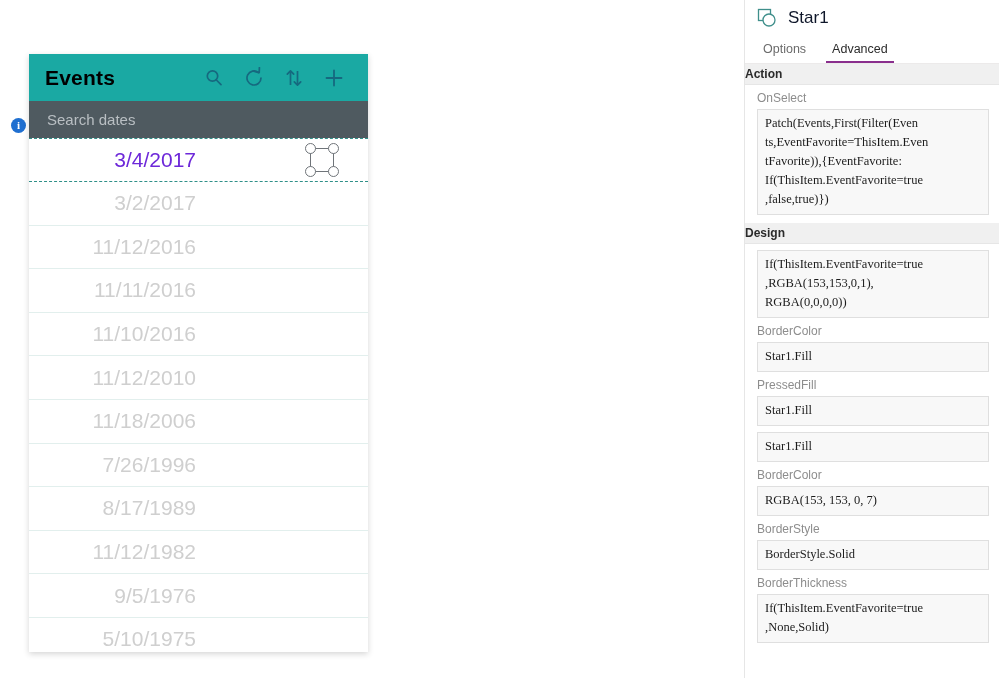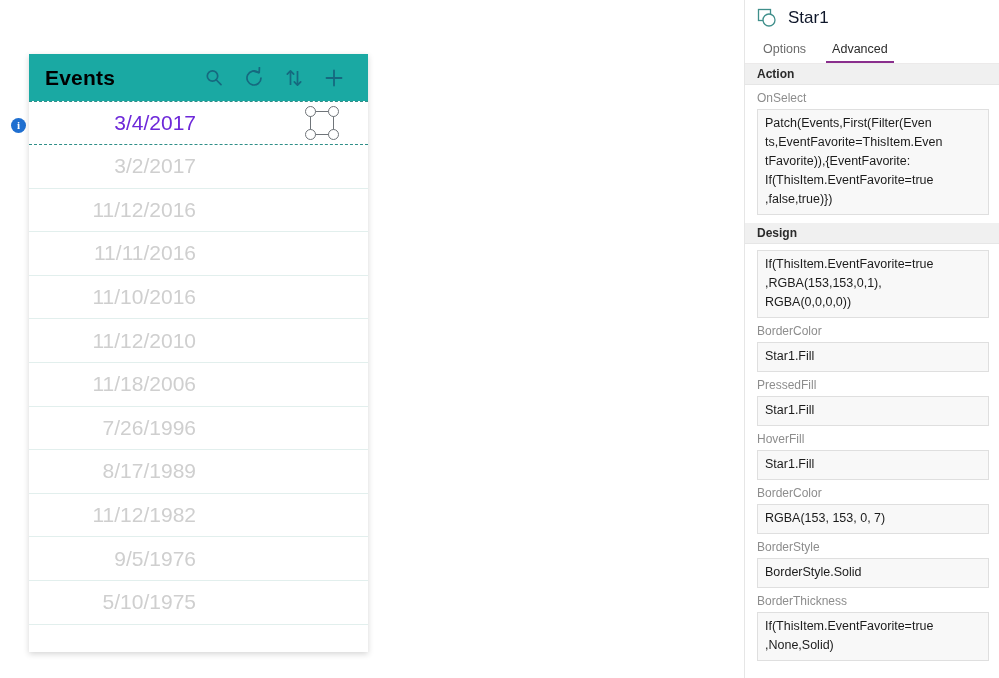--- a/index.html
+++ b/index.html
@@ -100,29 +100,29 @@
     height:27px;display:flex;align-items:flex-end;padding-left:12px;
     border-bottom:1px solid #eceaea;
   }
   .tab{
     font-size:12.5px;color:#6b6b6b;padding:0 6px 5px 6px;margin-right:14px;
     border-bottom:2px solid transparent;
   }
   .tab.active{color:#2b2b2b;border-bottom-color:#8a2f8d;}
   .section-head{
     height:20px;background:#f0f0f0;
-    display:flex;align-items:center;padding-left:12px;
+    display:flex;align-items:center;
     font-size:12px;font-weight:bold;color:#2b2b2b;
     border-bottom:1px solid #e6e6e6;
   }
   .prop{padding:6px 10px 0 12px;}
   .prop-label{font-size:12px;color:#8d8d8d;margin-bottom:4px;}
   .formula{
     border:1px solid #dfdfdf;background:#f8f8f8;
-    font-family:Liberation Sans, sans-serif;
+    font-family:Liberation Serif, serif;
     font-size:12.5px;color:#1b1b1b;line-height:19px;
     padding:4px 18px 5px 7px;
     white-space:pre;
     box-sizing:border-box;
   }
   .spacer{height:8px;}
 </style>
 </head>
 <body>
 
@@ -161,20 +161,23 @@
       </div>
 
       <div class="hdr-icon">
         <svg width="22" height="22" viewBox="0 0 22 22">
           <line x1="11" y1="3.5" x2="11" y2="18.5" stroke="#16697f" stroke-width="1.8" stroke-linecap="round"></line>
           <line x1="3.5" y1="11" x2="18.5" y2="11" stroke="#16697f" stroke-width="1.8" stroke-linecap="round"></line>
         </svg>
       </div>
     </div>
 
+    <div id="search-row">
+      <div id="search-placeholder">Search dates</div>
+    </div>
 
     <div id="rows">
         <div class="g-row selected">
           <div class="date">3/4/2017</div>
           <div id="sel-control">
             <div class="edge h" style="top:5px"></div>
             <div class="edge h" style="bottom:5px"></div>
             <div class="edge v" style="left:5px"></div>
             <div class="edge v" style="right:5px"></div>
             <div class="handle" style="left:0;top:0"></div>
@@ -255,21 +258,20 @@
       </div>
       <div class="prop">
         <div class="prop-label">BorderColor</div>
         <div class="formula">Star1.Fill</div>
       </div>
       <div class="prop">
         <div class="prop-label">PressedFill</div>
         <div class="formula">Star1.Fill</div>
       </div>
       <div class="prop">
-        <div class="prop-label">HoverFill</div>
         <div class="formula">Star1.Fill</div>
       </div>
       <div class="prop">
         <div class="prop-label">BorderColor</div>
         <div class="formula">RGBA(153, 153, 0, 7)</div>
       </div>
       <div class="prop">
         <div class="prop-label">BorderStyle</div>
         <div class="formula">BorderStyle.Solid</div>
       </div>

